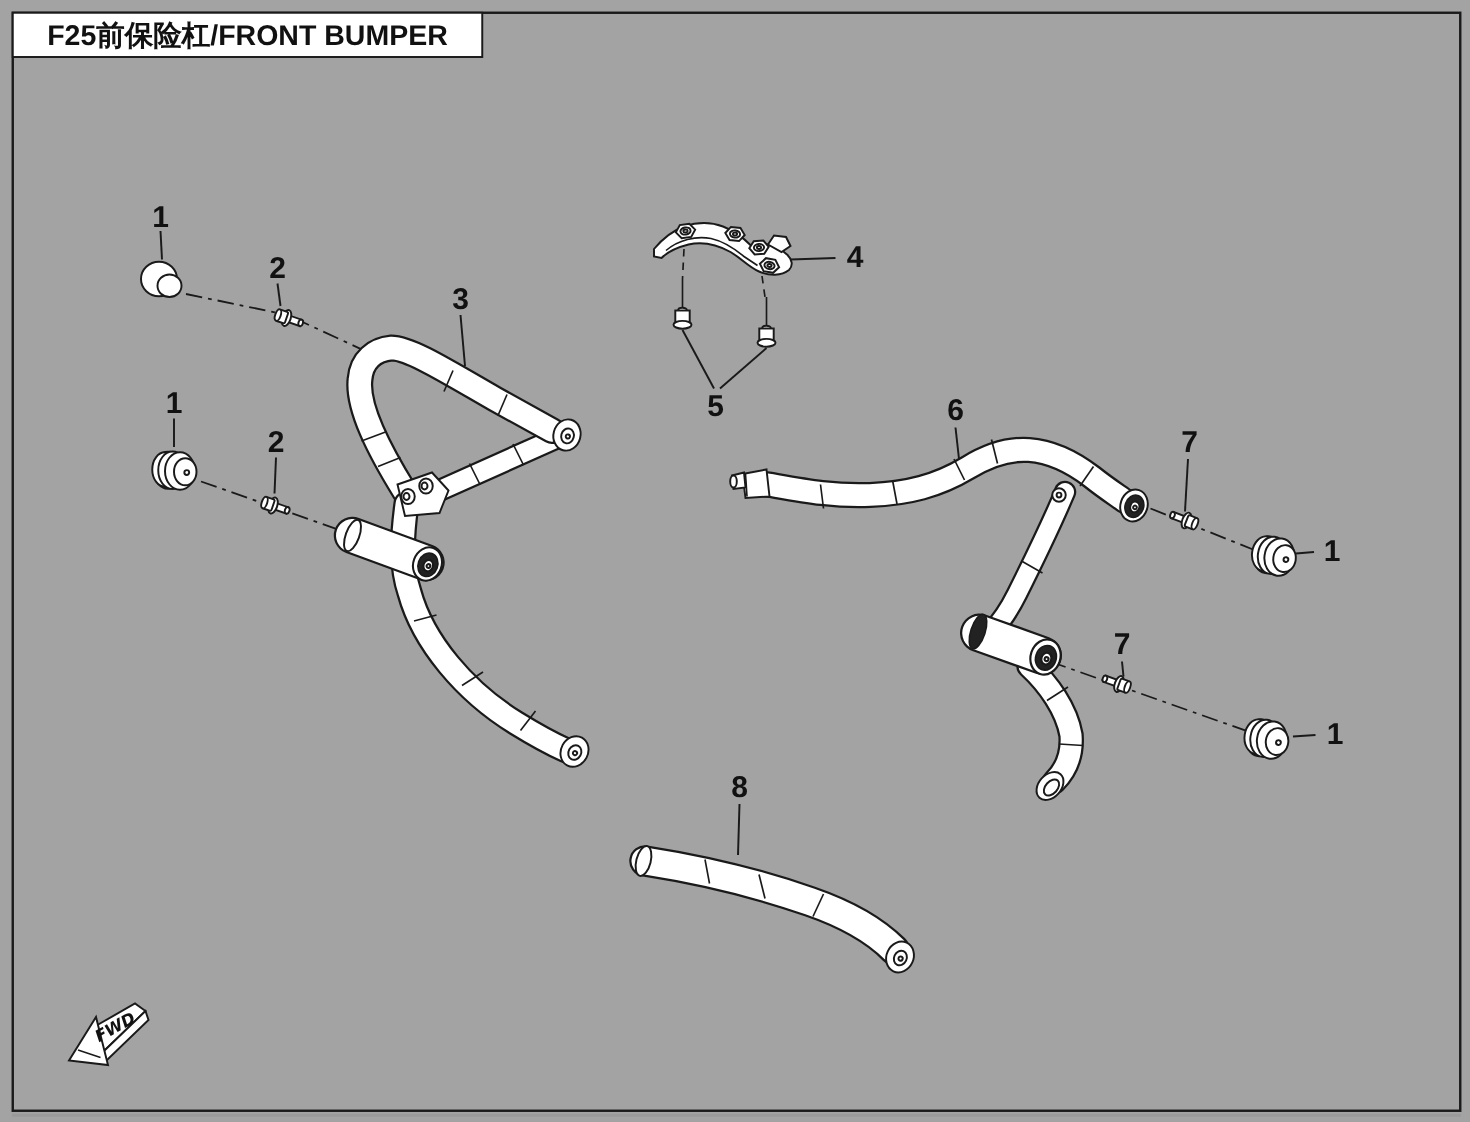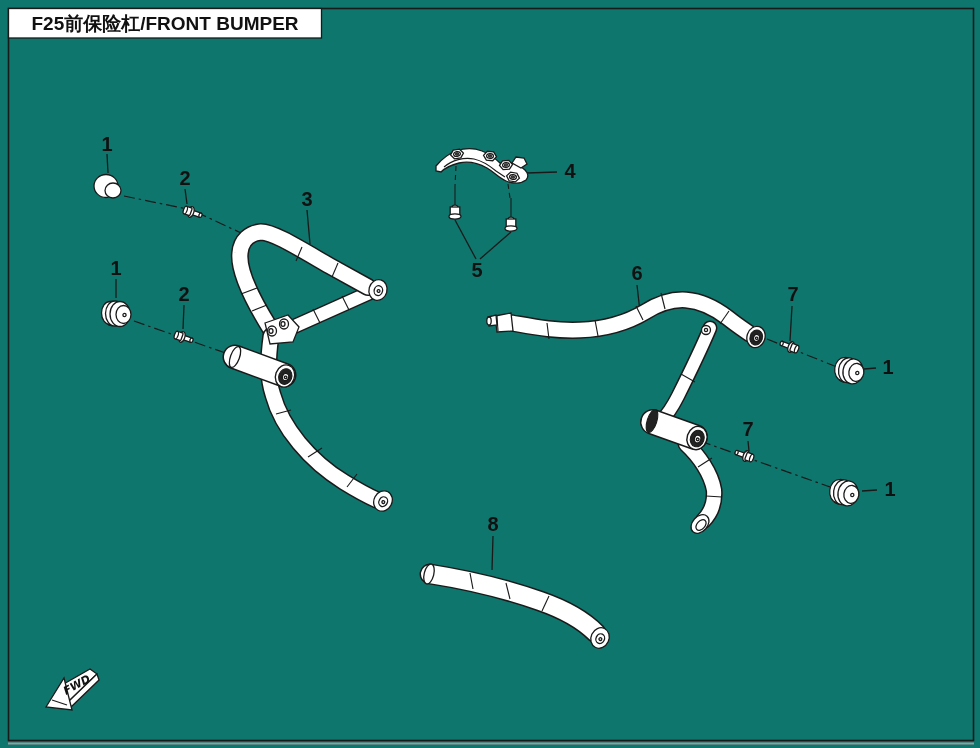--- a/index.html
+++ b/index.html
@@ -1,16 +1,16 @@
 <!DOCTYPE html>
 <html><head>
 <meta charset="utf-8">
 <style>
   html,body{margin:0;padding:0;background:#fff;}
-  .page{position:relative;width:980px;height:748px;background:#0f766e;overflow:hidden;
+  .page{position:relative;width:980px;height:748px;background:#a3a3a3;overflow:hidden;
         font-family:"Liberation Sans","DejaVu Sans",sans-serif;}
   svg{position:absolute;left:0;top:0;}
   .ln   {stroke:#1a1a1a;stroke-width:1.3;fill:none;}
   .thin {stroke:#1a1a1a;stroke-width:1.1;fill:none;}
   .wh   {fill:#ffffff;stroke:#1a1a1a;stroke-width:1.3;}
   .dk   {fill:#222222;stroke:#1a1a1a;stroke-width:1;}
   .tubeO{fill:none;stroke:#1a1a1a;stroke-linecap:round;stroke-linejoin:round;}
   .tubeI{fill:none;stroke:#ffffff;stroke-linecap:round;stroke-linejoin:round;}
   .dashdot{stroke:#1a1a1a;stroke-width:1.2;fill:none;stroke-dasharray:11 4 2.5 4;}
   .dash {stroke:#1a1a1a;stroke-width:1.1;fill:none;stroke-dasharray:5 4;}

